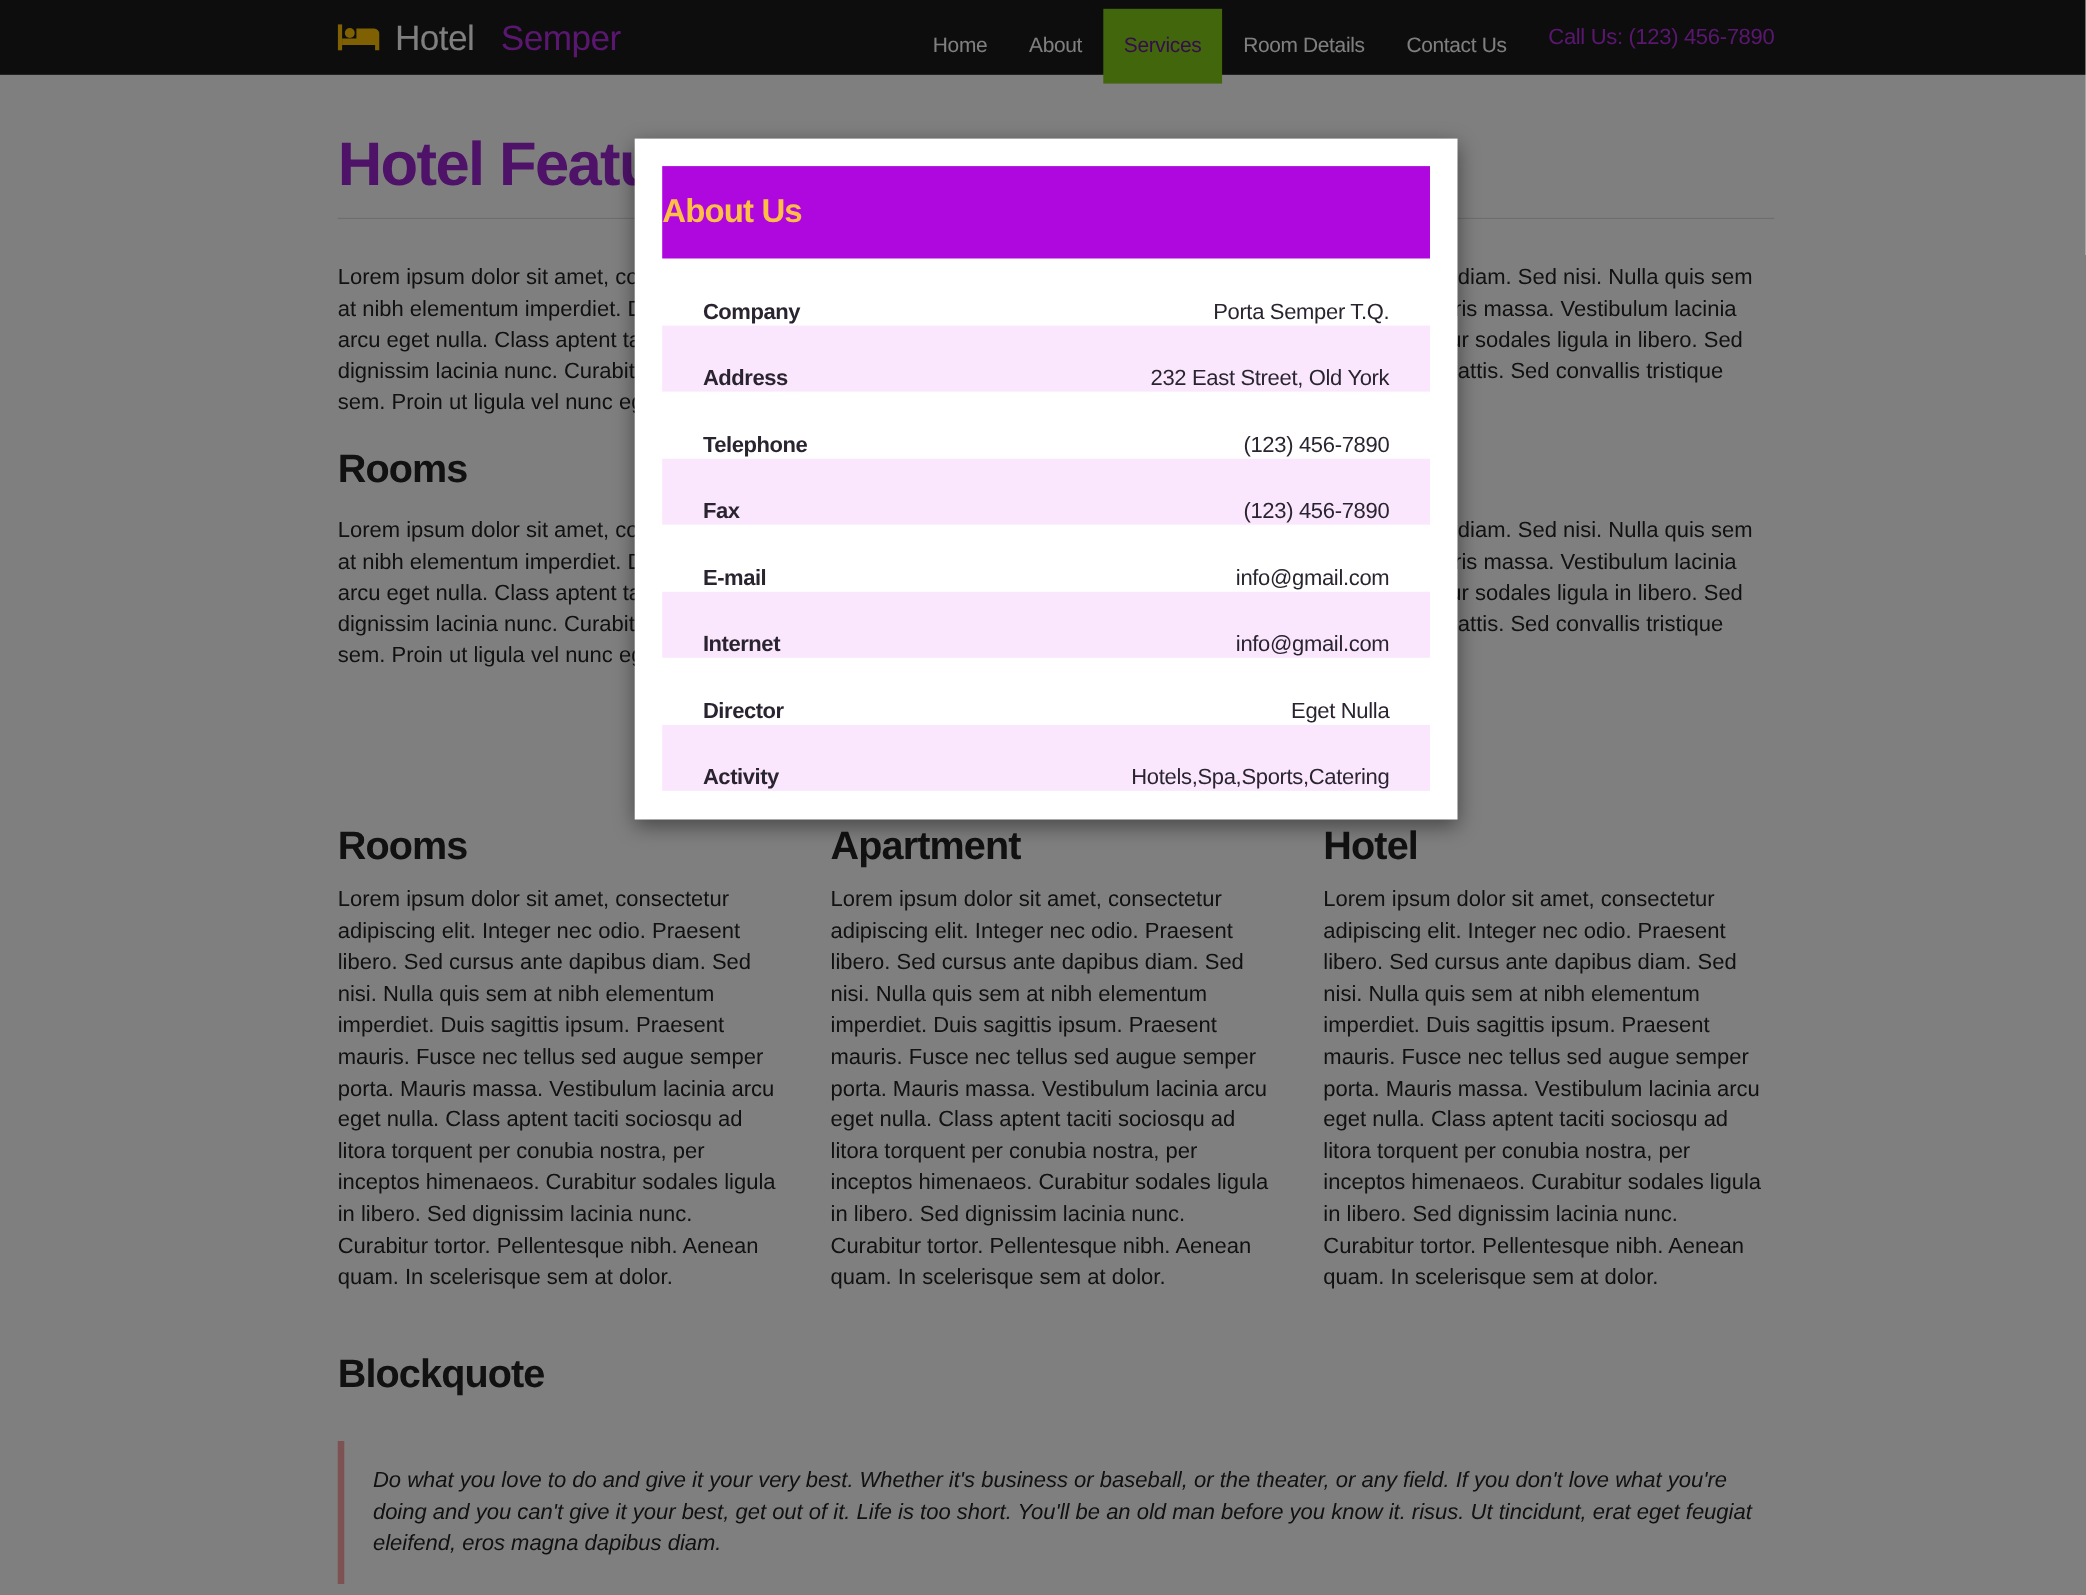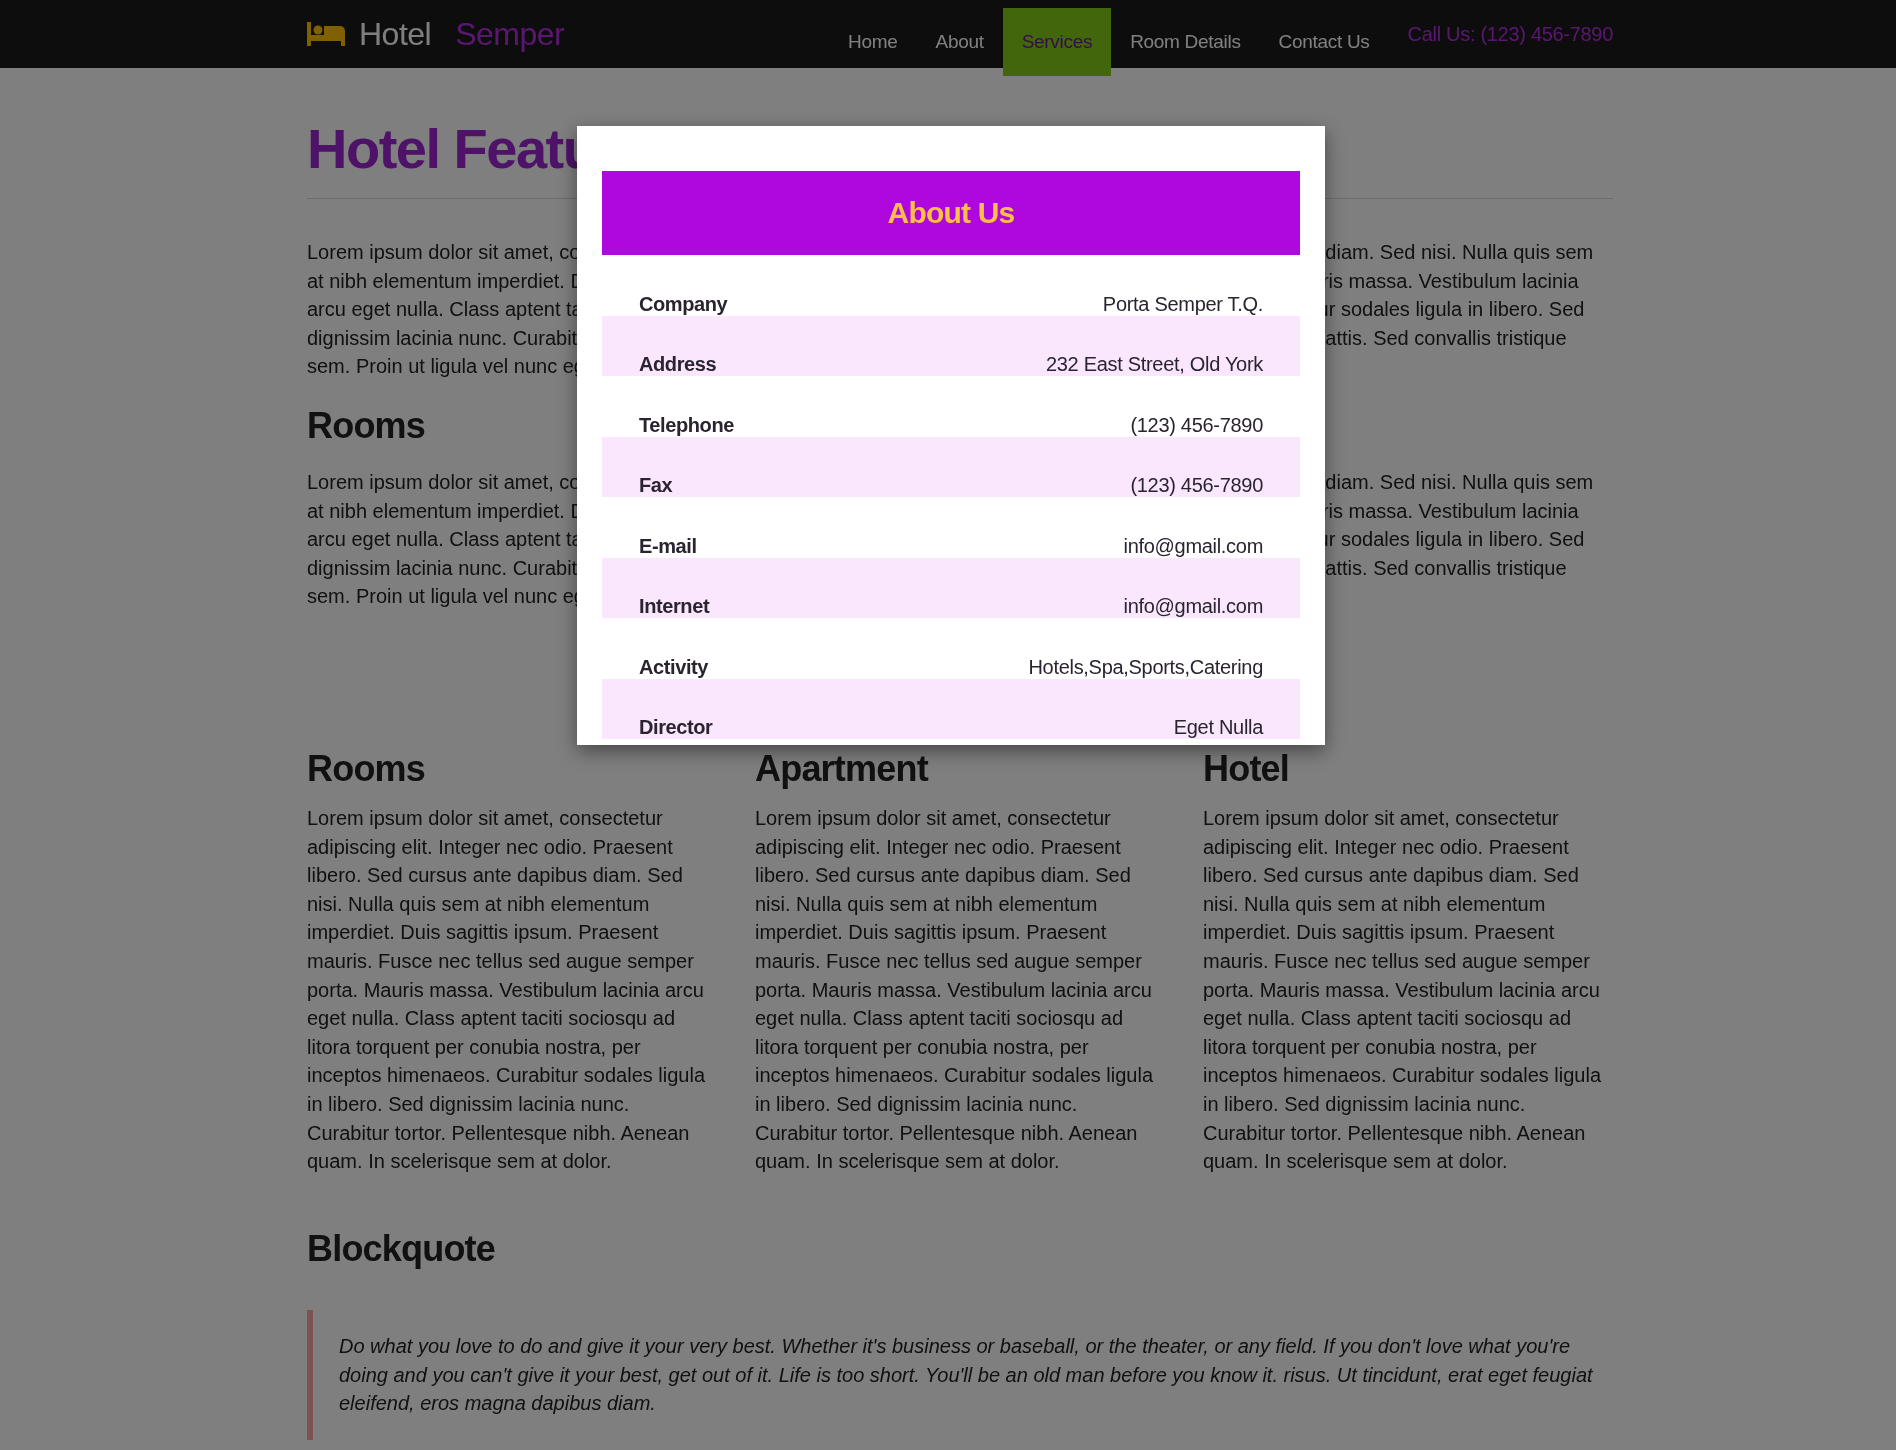--- a/index.html
+++ b/index.html
@@ -63,21 +63,21 @@
 
   
   .overlay { position: absolute; left: 0; top: 0; width: 1896px; height: 1450px; background: rgba(0,0,0,0.5); }
 
   
   .modal {
     position: absolute; left: 577px; top: 126px; width: 748px; height: 619px;
     background: #ffffff; padding: 25px; box-shadow: 0 6px 18px rgba(0,0,0,0.45);
   }
   .modal-header {
-    height: 84px; background: #ae08de; display: flex; align-items: center; justify-content: center; margin-top: 20px;
+    height: 84px; background: #ae08de; display: flex; align-items: center; justify-content: flex-start;
   }
   .modal-title { color: #ffbf47; font-size: 30px; font-weight: bold; letter-spacing: -0.8px; font-family: "Liberation Sans", sans-serif; }
   .row {
     height: 60.5px; display: flex; align-items: flex-end; justify-content: space-between;
     padding: 0 37px;
   }
   .row:nth-child(even) { background: #fbe7fd; }
   .row .k { font-weight: bold; font-size: 20px; color: #2a2430; letter-spacing: -0.4px; font-family: "Liberation Sans", sans-serif; }
   .row .v { font-size: 20px; color: #2a2430; letter-spacing: -0.3px; font-family: "Liberation Sans", sans-serif; }
 </style>
@@ -159,21 +159,21 @@
     </div>
     <div class="row">
       <span class="k">E-mail</span>
       <span class="v">info@gmail.com</span>
     </div>
     <div class="row">
       <span class="k">Internet</span>
       <span class="v">info@gmail.com</span>
     </div>
     <div class="row">
+      <span class="k">Director</span>
+      <span class="v">Eget Nulla</span>
+    </div>
+    <div class="row">
       <span class="k">Activity</span>
       <span class="v">Hotels,Spa,Sports,Catering</span>
-    </div>
-    <div class="row">
-      <span class="k">Director</span>
-      <span class="v">Eget Nulla</span>
     </div>
   </div>
 </div>
 
 </body></html>

